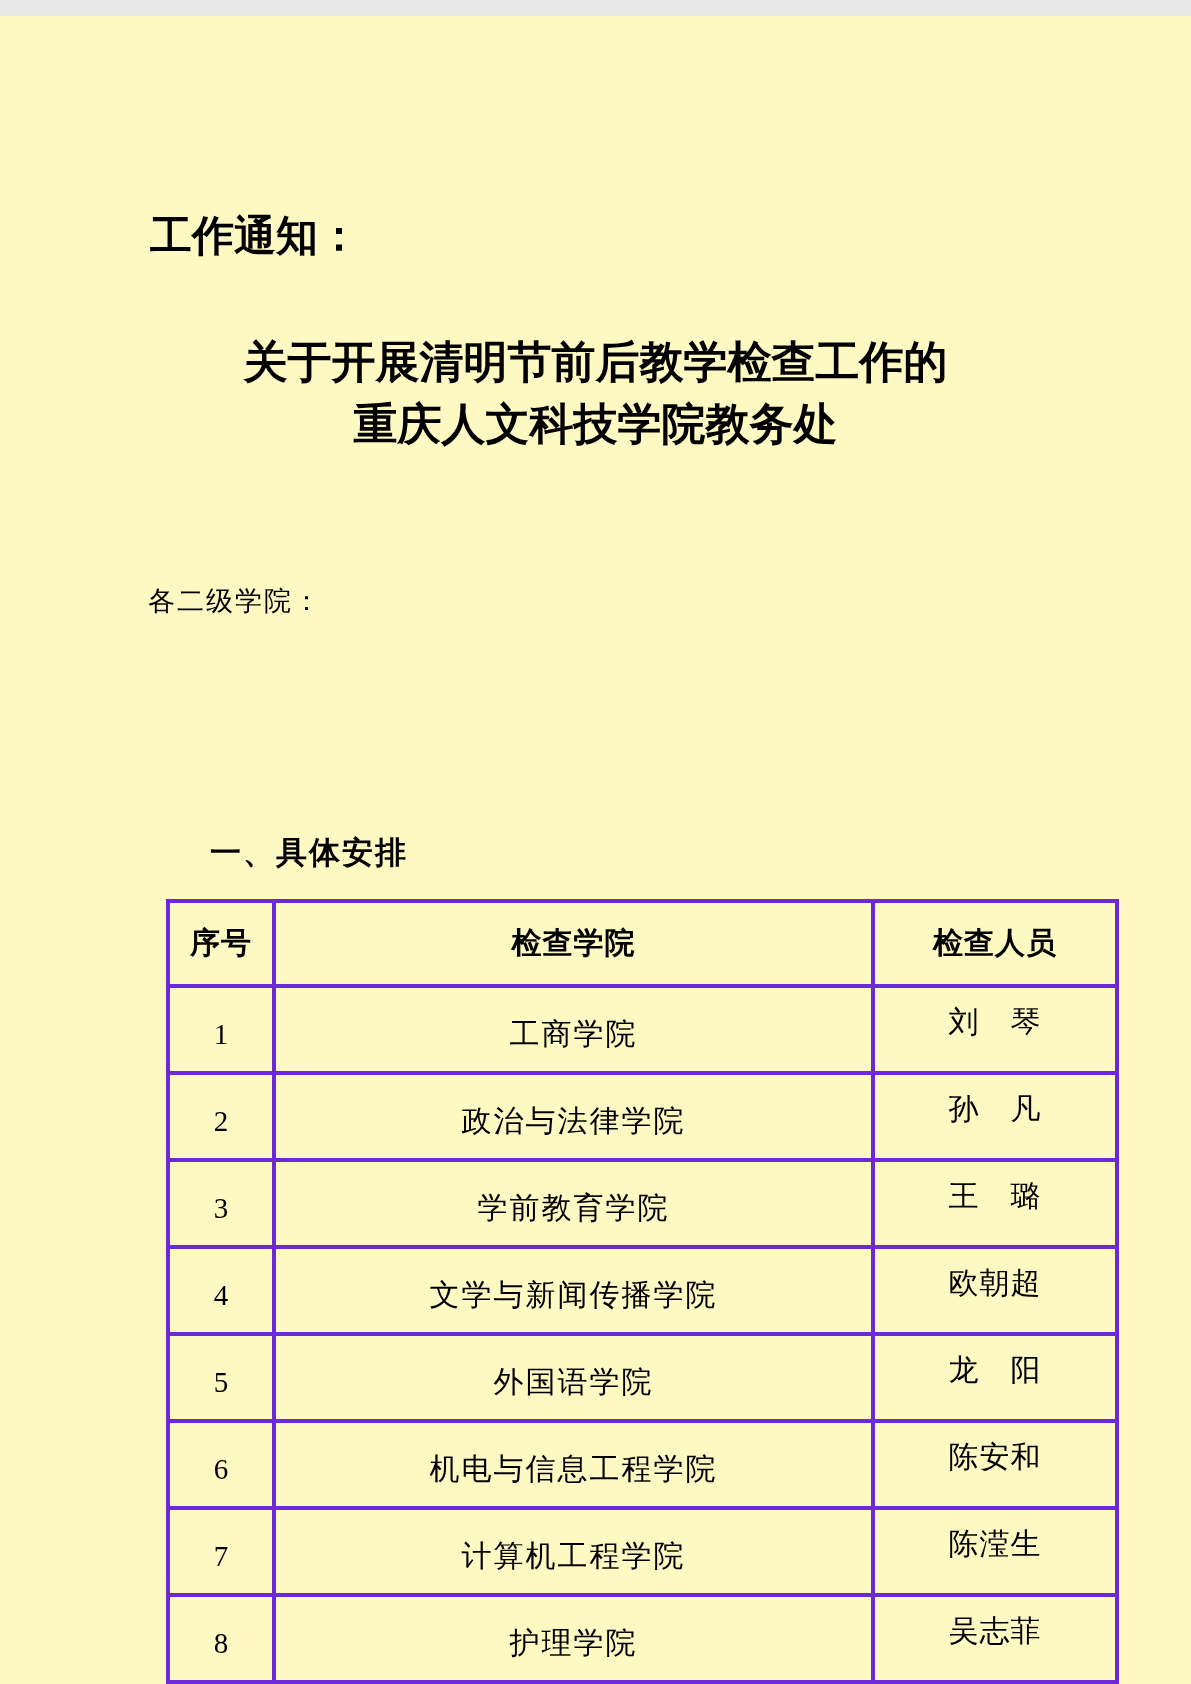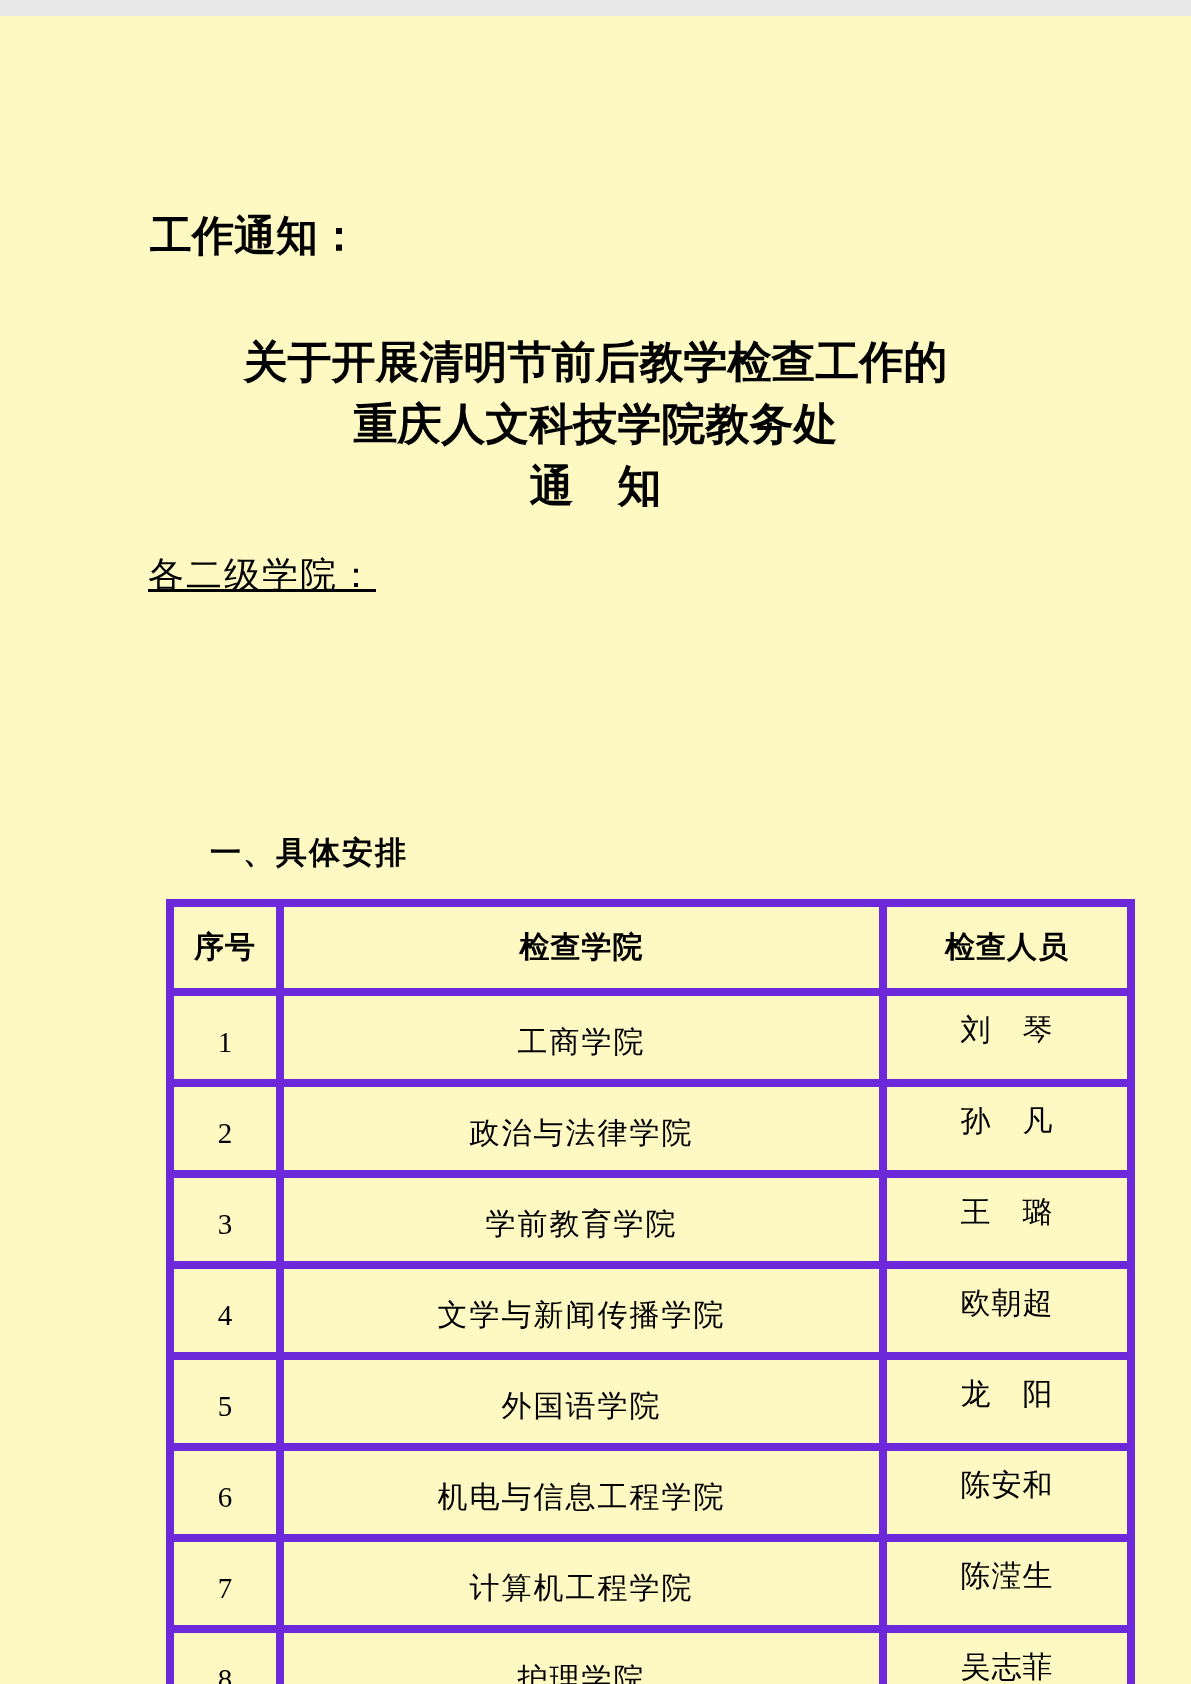--- a/index.html
+++ b/index.html
@@ -33,25 +33,24 @@
     top: 316px;
     text-align: center;
     font-size: 44px;
     font-weight: 700;
     line-height: 62px;
     font-family: "Liberation Serif", serif;
   }
   .salutation {
     position: absolute;
     left: 148px;
-    top: 536px;
-    font-size: 36px;
+    top: 568px;
+    font-size: 27px;
     line-height: 1.3;
     letter-spacing: 2px;
-    text-decoration: underline;
   }
   .paragraph {
     position: absolute;
     left: 148px;
     top: 627px;
     width: 899px;
     font-size: 30px;
     line-height: 62px;
     letter-spacing: 2px;
     text-indent: 2em;
@@ -70,21 +69,21 @@
     position: absolute;
     left: 166px;
     top: 883px;
     width: 871px;
     border-collapse: collapse;
     table-layout: fixed;
     font-size: 30px;
   }
   table.inspection th,
   table.inspection td {
-    border: 8px solid #6d28d9;
+    border: 4px solid #6d28d9;
     text-align: center;
     vertical-align: middle;
     padding: 11px;
     overflow: hidden;
   }
   table.inspection th {
     height: 59px;
     font-weight: 700;
     font-size: 30px;
     letter-spacing: 1px;
@@ -112,21 +111,20 @@
 </head>
 <body>
 
 <div class="page">
 
   <div class="work-label">工作通知：</div>
 
   <div class="title-block">
     <div class="title-line">关于开展清明节前后教学检查工作的</div>
     <div class="title-line">重庆人文科技学院教务处</div>
-    <div class="title-line title-line-last">通　知</div>
   </div>
 
   <div class="salutation">各二级学院：</div>
 
 
   <div class="section-heading">一、具体安排</div>
 
   <table class="inspection">
     <thead>
       <tr>

